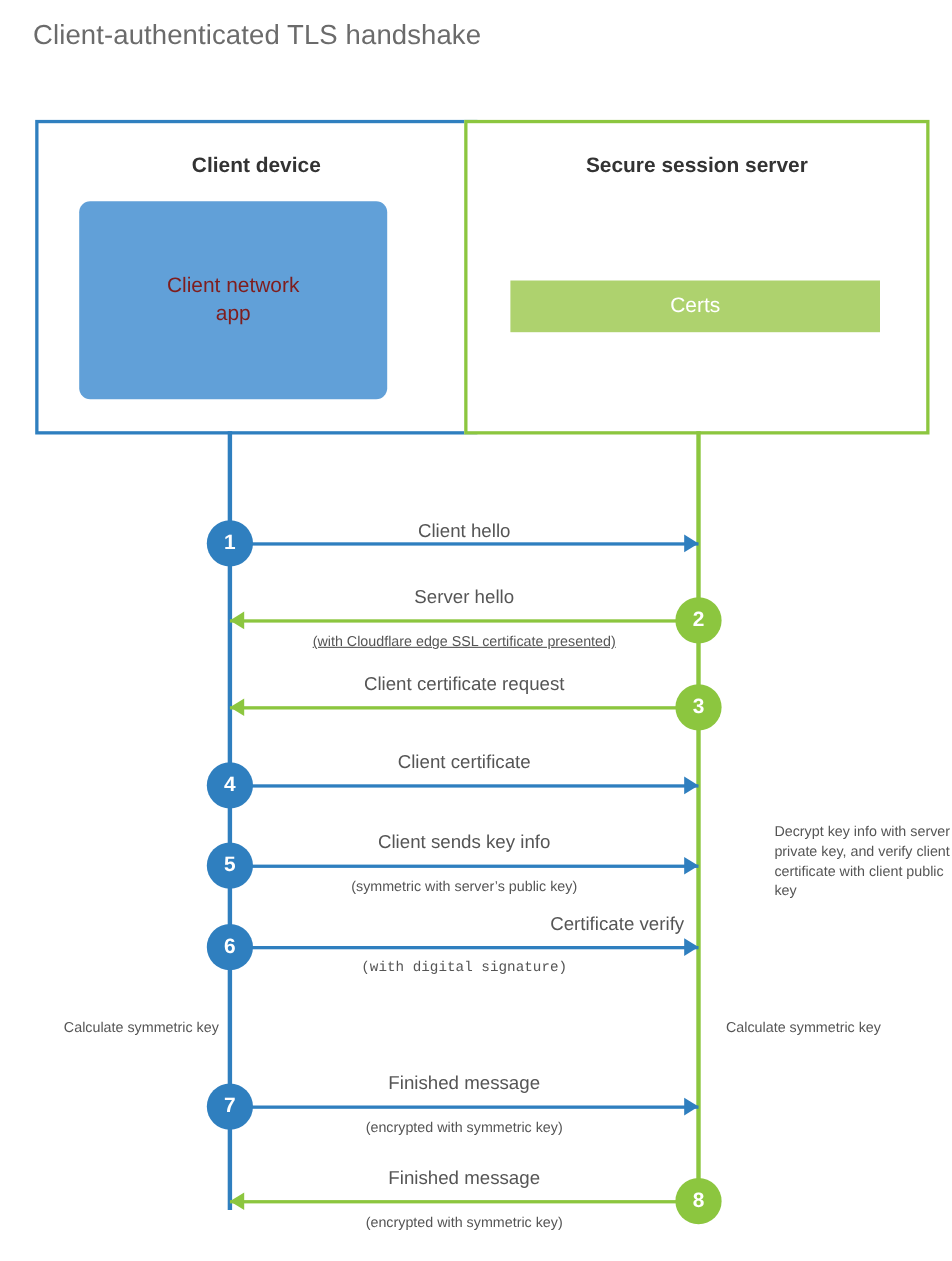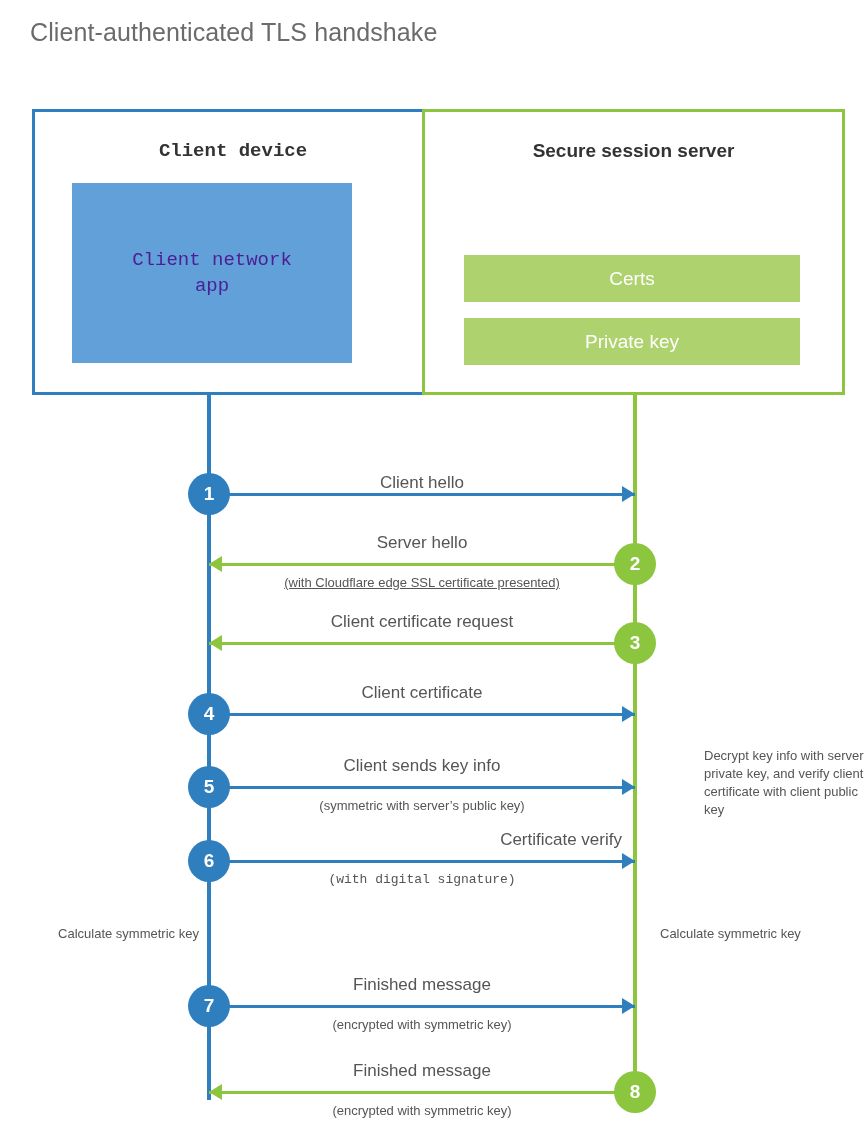--- a/index.html
+++ b/index.html
@@ -35,21 +35,20 @@
     position: absolute;
     box-sizing: border-box;
     background: #ffffff;
   }
   #client-box {
     left: 32px;
     top: 109px;
     width: 402px;
     height: 286px;
     border: 3px solid #2f7fbf;
-    font-family: Liberation Mono, monospace;
   }
   #server-box {
     left: 422px;
     top: 109px;
     width: 423px;
     height: 286px;
     border: 3px solid #8cc63f;
   }
   .actor-title {
     position: absolute;
@@ -63,27 +62,28 @@
   }
 
   
   #client-app-block {
     position: absolute;
     left: 37px;
     top: 71px;
     width: 280px;
     height: 180px;
     background: #61a0d8;
-    color: #4c1d95;
+    color: #7f1d1d;
     font-size: 19px;
     line-height: 26px;
     text-align: center;
     display: flex;
     align-items: center;
     justify-content: center;
+    border-radius: 10px;
   }
   #client-app-block span { display: block; }
 
   
   .server-block {
     position: absolute;
     left: 39px;
     width: 336px;
     height: 47px;
     background: #aed26e;
@@ -208,21 +208,20 @@
     <div>
       <span>Client network</span>
       <span>app</span>
     </div>
   </div>
 </div>
 
 <div class="actor-box" id="server-box">
   <div class="actor-title">Secure session server</div>
   <div class="server-block" id="server-block-1">Certs</div>
-  <div class="server-block" id="server-block-2">Private key</div>
 </div>
 
 <div class="lifeline" id="client-lifeline"></div>
 <div class="lifeline" id="server-lifeline"></div>
 
 <div class="msg to-server" id="msg-1">
   <div class="msg-label" style="left: 222px; width: 400px; top: 463px; margin-top: 10px;">Client hello</div>
 
   <div class="msg-line" style="left: 209px; width: 426px; top: 493px;"></div>
   <div class="arrow-head" style="top: 486px; left: 622px;"></div>

